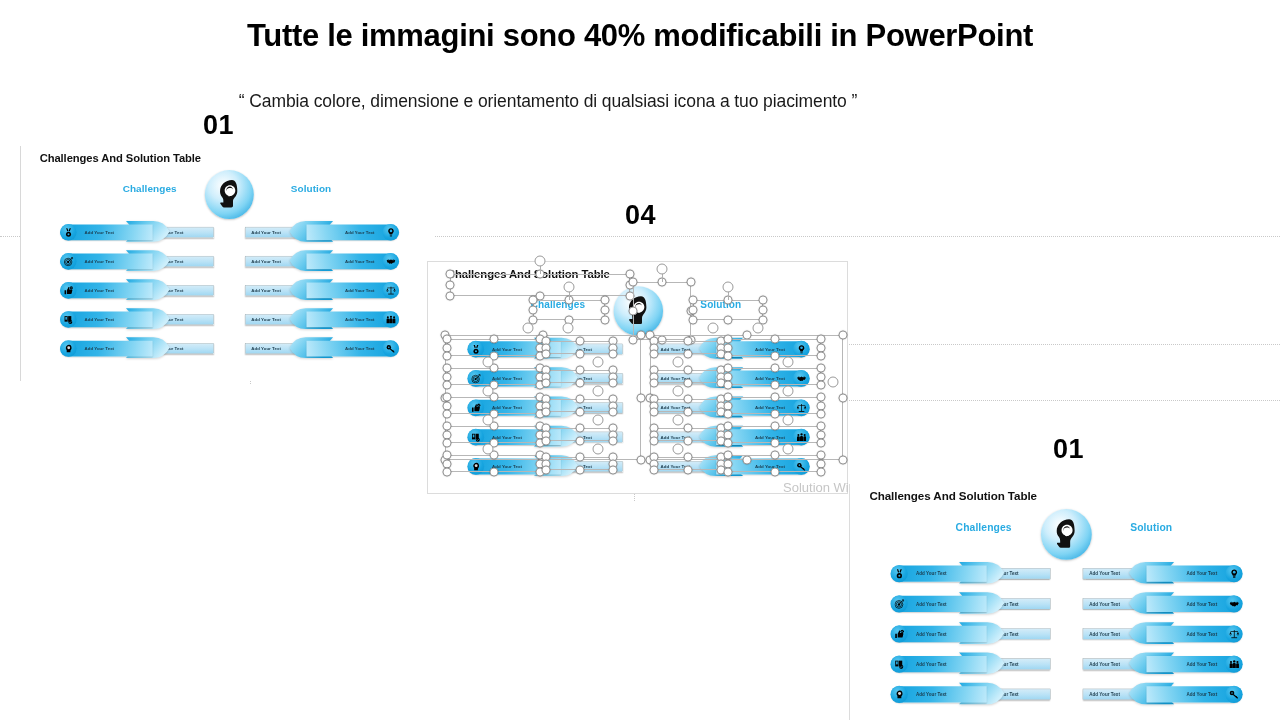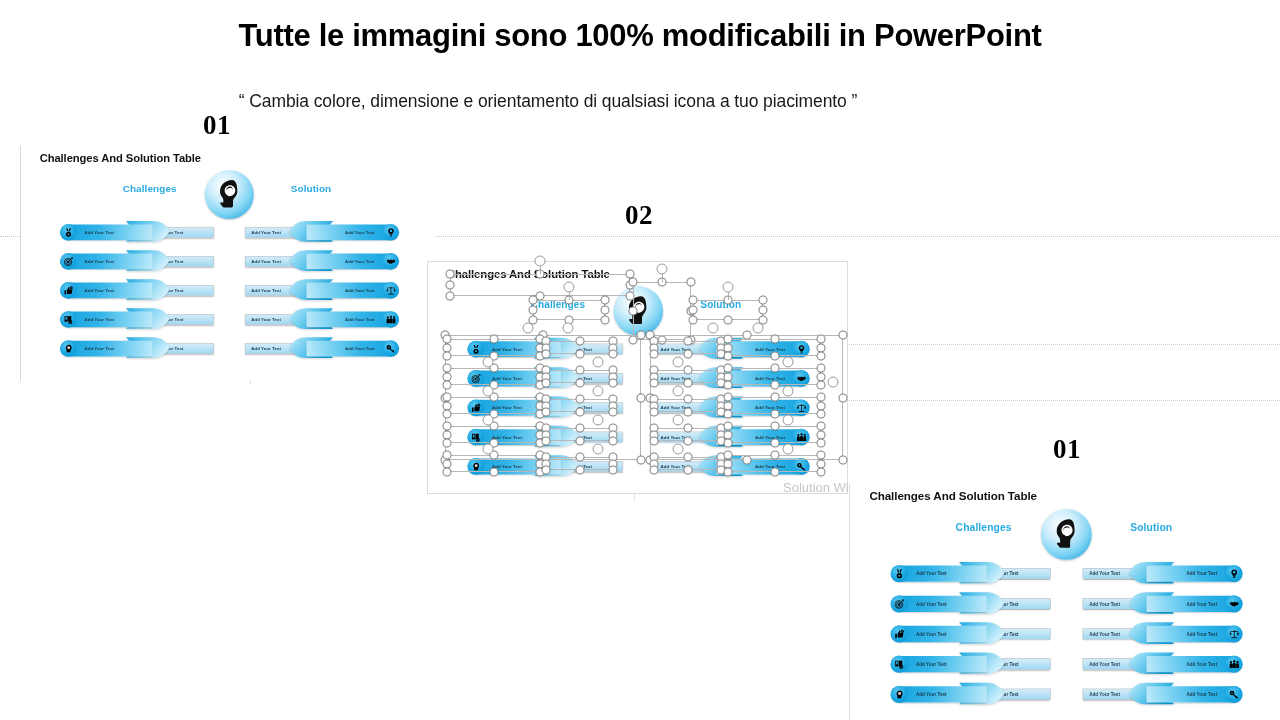--- a/index.html
+++ b/index.html
@@ -25,21 +25,20 @@
     text-align:center;
     font-size:17.5px; color:#1a1a1a; font-weight:400;
     letter-spacing:-0.1px;
   }
 
   
   .step-num{
     position:absolute;
     font-size:27px; font-weight:bold; color:#000;
     letter-spacing:0.5px;
-    font-family:Liberation Serif, serif;
   }
   #num01{ left:203px; top:110px; }
   #num02{ left:625px; top:200px; }
   #num03{ left:1053px; top:434px; }
 
   
   .guide-h{ position:absolute; height:0; border-top:1px dotted #c9c9c9; }
   .guide-v{ position:absolute; width:0; border-left:1px dotted #c9c9c9; }
 
   
@@ -156,25 +155,25 @@
   .rot{
     position:absolute; width:11px; height:11px; border-radius:50%;
     border:1px solid #9a9a9a; background:#fff;
     transform:translate(-50%,-50%);
   }
   .rotstem{ position:absolute; width:1px; background:#b0b0b0; }
 </style>
 </head>
 <body>
 
-<div class="slide-title">Tutte le immagini sono 100% modificabili in PowerPoint</div>
+<div class="slide-title">Tutte le immagini sono 40% modificabili in PowerPoint</div>
 <div class="slide-subtitle">“ Cambia colore, dimensione e orientamento di qualsiasi icona a tuo piacimento ”</div>
 
 <div class="step-num" id="num01">01</div>
-<div class="step-num" id="num02">02</div>
+<div class="step-num" id="num02">04</div>
 <div class="step-num" id="num03">01</div>
 
 <div class="guide-h" style="left:0px;   top:236px; width:1280px;"></div>
 <div class="guide-h" style="left:232px; top:344px; width:1048px;"></div>
 <div class="guide-h" style="left:634px; top:400px; width:646px;"></div>
 <div class="guide-h" style="left:849px; top:573px; width:431px;"></div>
 <div class="guide-v" style="left:250px;  top:146px; height:238px;"></div>
 <div class="guide-v" style="left:634px;  top:261px; height:240px;"></div>
 <div class="guide-v" style="left:1063px; top:484px; height:236px;"></div>
 

